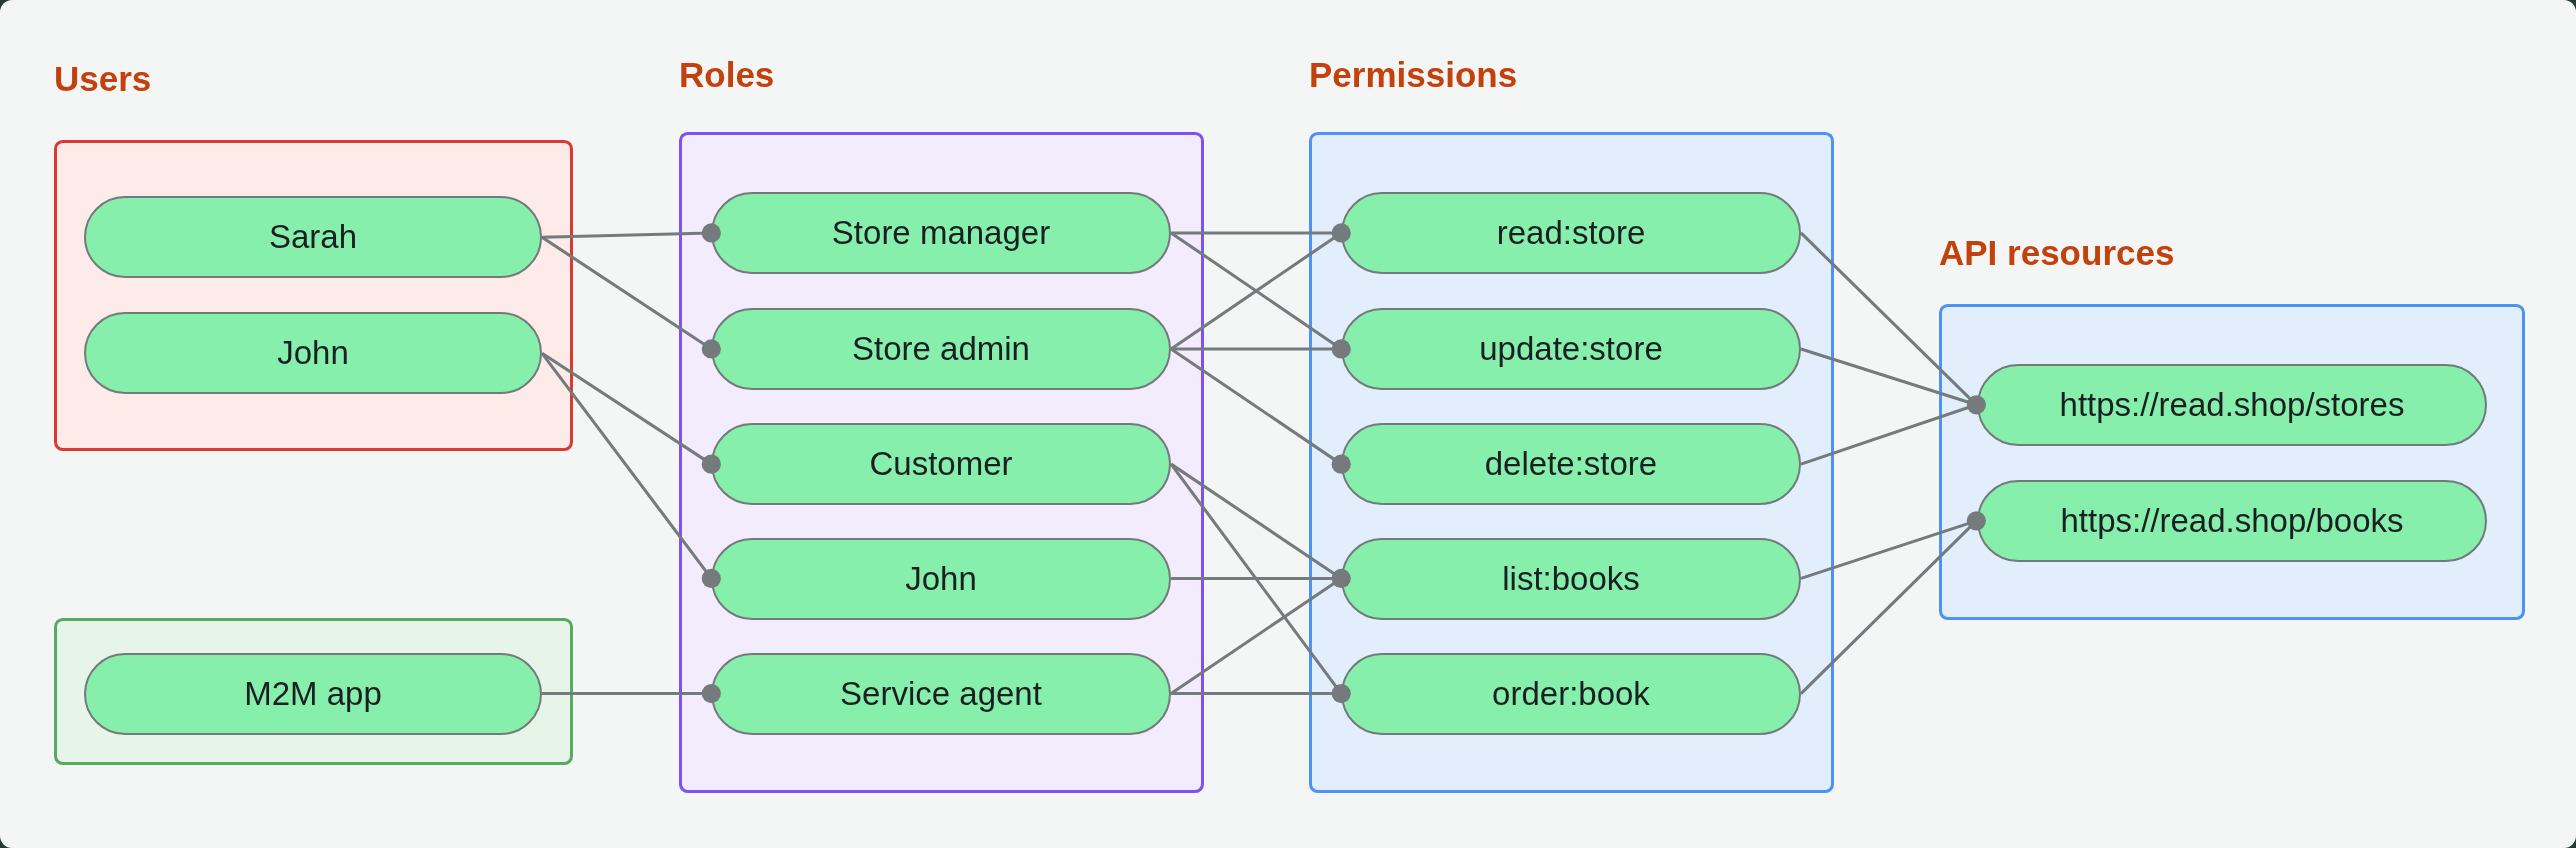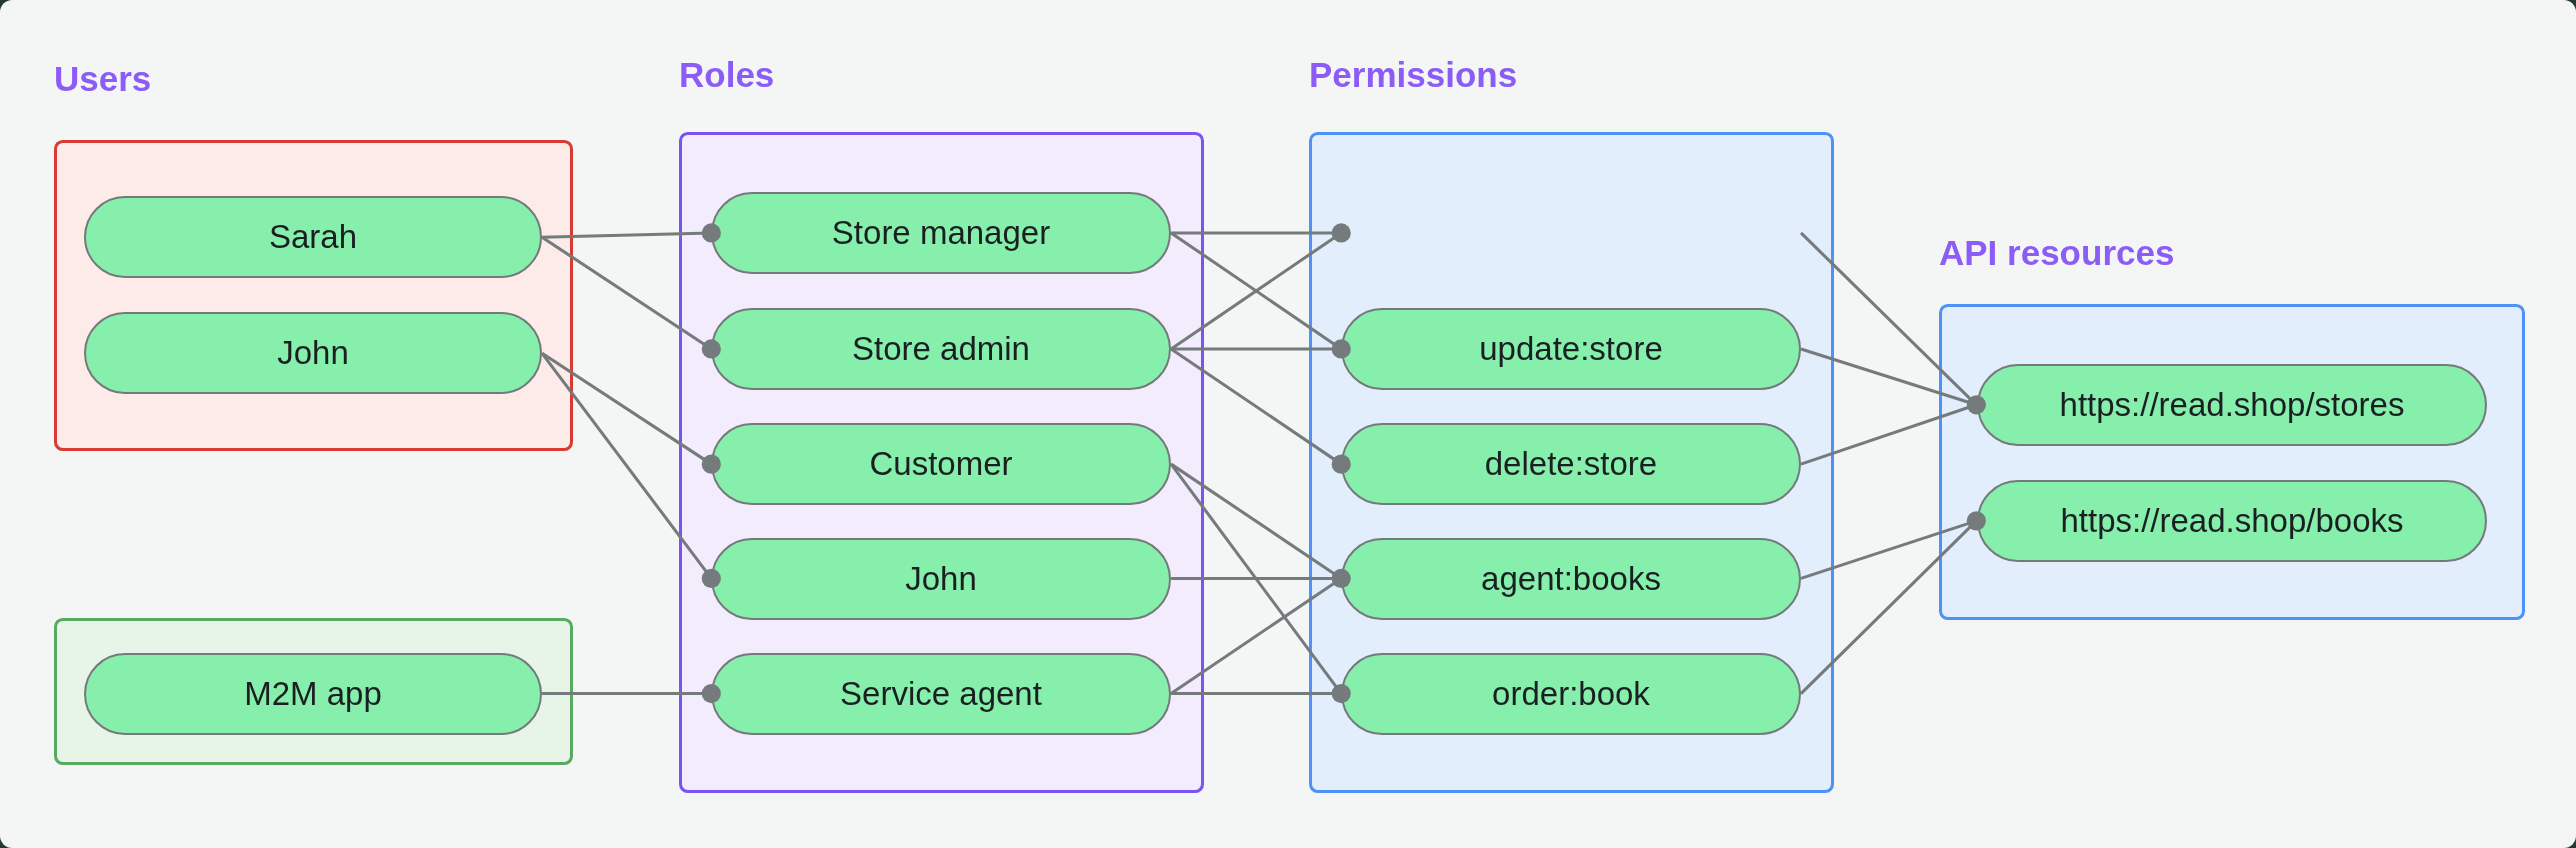--- a/index.html
+++ b/index.html
@@ -1,17 +1,17 @@
 <!DOCTYPE html>
 <html style="font-size:14px"><head>
 <meta charset="utf-8">
 <style>
   html,body{margin:0;padding:0;background:#263a2f;font-family:"Liberation Sans",sans-serif;}
   .frame{position:relative;width:2576px;height:848px;background:#f4f6f5;border-radius:12.2px;overflow:hidden;}
-  .group-label{position:absolute;font-size:35px;font-weight:600;color:#8b5cf6;line-height:1.2;z-index:5;white-space:nowrap;}
+  .group-label{position:absolute;font-size:35px;font-weight:600;color:#c2410c;line-height:1.2;z-index:5;white-space:nowrap;}
   .group-box{position:absolute;box-sizing:border-box;border-radius:8.7px;z-index:1;}
   .box-users{left:54px;top:140px;width:519px;height:311px;background:#fcebe9;border:3.5px solid #d93b32;}
   .box-m2m{left:54px;top:618px;width:519px;height:147px;background:#e7f4e8;border:3.5px solid #58aa60;}
   .box-roles{left:679px;top:132px;width:525px;height:661px;background:#f2ecfc;border:3.5px solid #7b52f3;}
   .box-permissions{left:1309px;top:132px;width:525px;height:661px;background:#e2eefc;border:3.5px solid #4e92f5;}
   .box-api{left:1939px;top:304px;width:586px;height:316px;background:#e2eefc;border:3.5px solid #4e92f5;}
   .pill{position:absolute;box-sizing:border-box;height:82px;background:#86efac;border:2.6px solid #74797b;
         border-radius:41px;display:flex;align-items:center;justify-content:center;
         font-size:33px;color:#1a1f22;z-index:3;white-space:nowrap;}
   .pill.u{left:84px;width:458px;}
@@ -75,23 +75,24 @@
   <div class="pill u" id="pill-sarah">Sarah</div>
   <div class="pill u" id="pill-john">John</div>
   <div class="pill u" id="pill-m2m-app">M2M app</div>
 
   <div class="pill r" id="pill-store-manager">Store manager</div>
   <div class="pill r" id="pill-store-admin">Store admin</div>
   <div class="pill r" id="pill-customer">Customer</div>
   <div class="pill r" id="pill-guest">John</div>
   <div class="pill r" id="pill-service-agent">Service agent</div>
 
+  <div class="pill p" id="pill-read-store">read:store</div>
   <div class="pill p" id="pill-update-store">update:store</div>
   <div class="pill p" id="pill-delete-store">delete:store</div>
-  <div class="pill p" id="pill-list-books">agent:books</div>
+  <div class="pill p" id="pill-list-books">list:books</div>
   <div class="pill p" id="pill-order-book">order:book</div>
 
   <div class="pill a" id="pill-stores-api">https://read.shop/stores</div>
   <div class="pill a" id="pill-books-api">https://read.shop/books</div>
 
   <svg id="dots-layer" class="layer" viewBox="0 0 2952 972">
       <circle cx="815" cy="267" r="11" fill="#757a7c"></circle>
       <circle cx="815" cy="400" r="11" fill="#757a7c"></circle>
       <circle cx="815" cy="532" r="11" fill="#757a7c"></circle>
       <circle cx="815" cy="663" r="11" fill="#757a7c"></circle>

